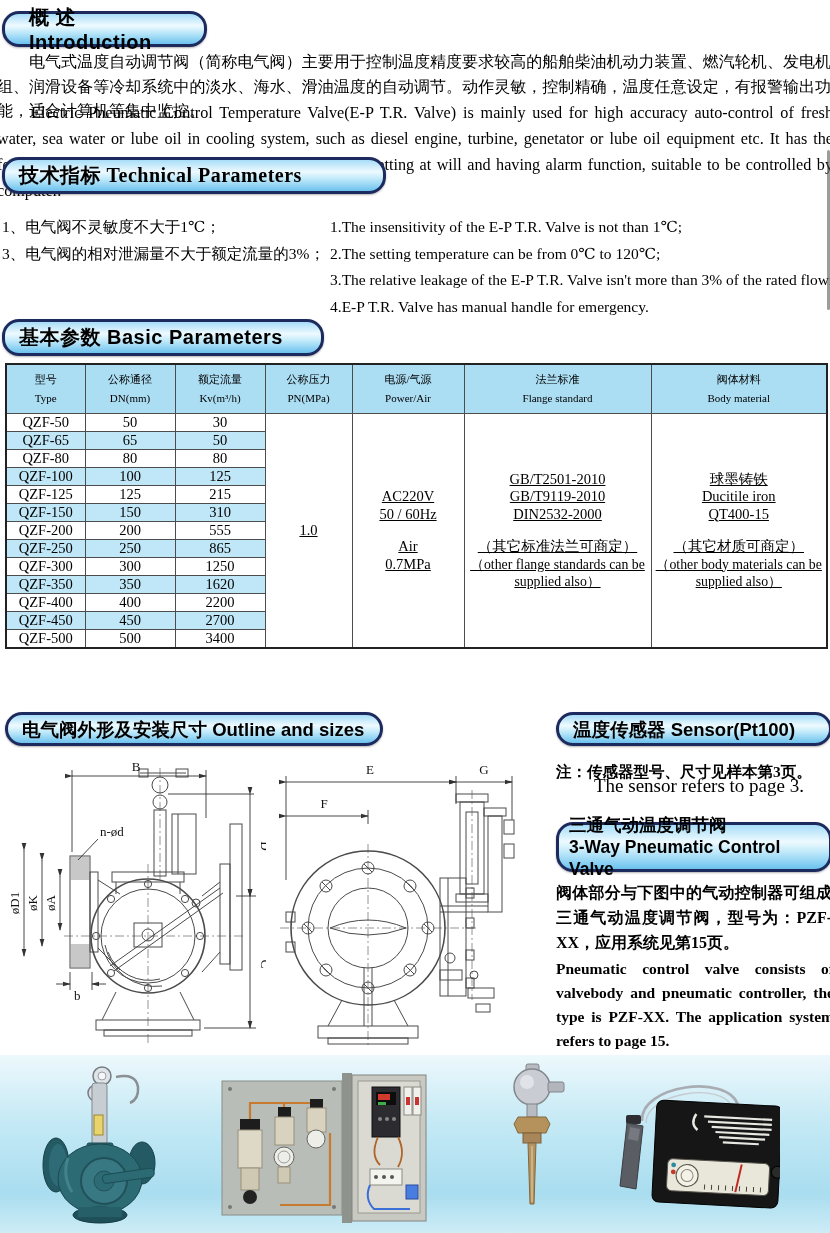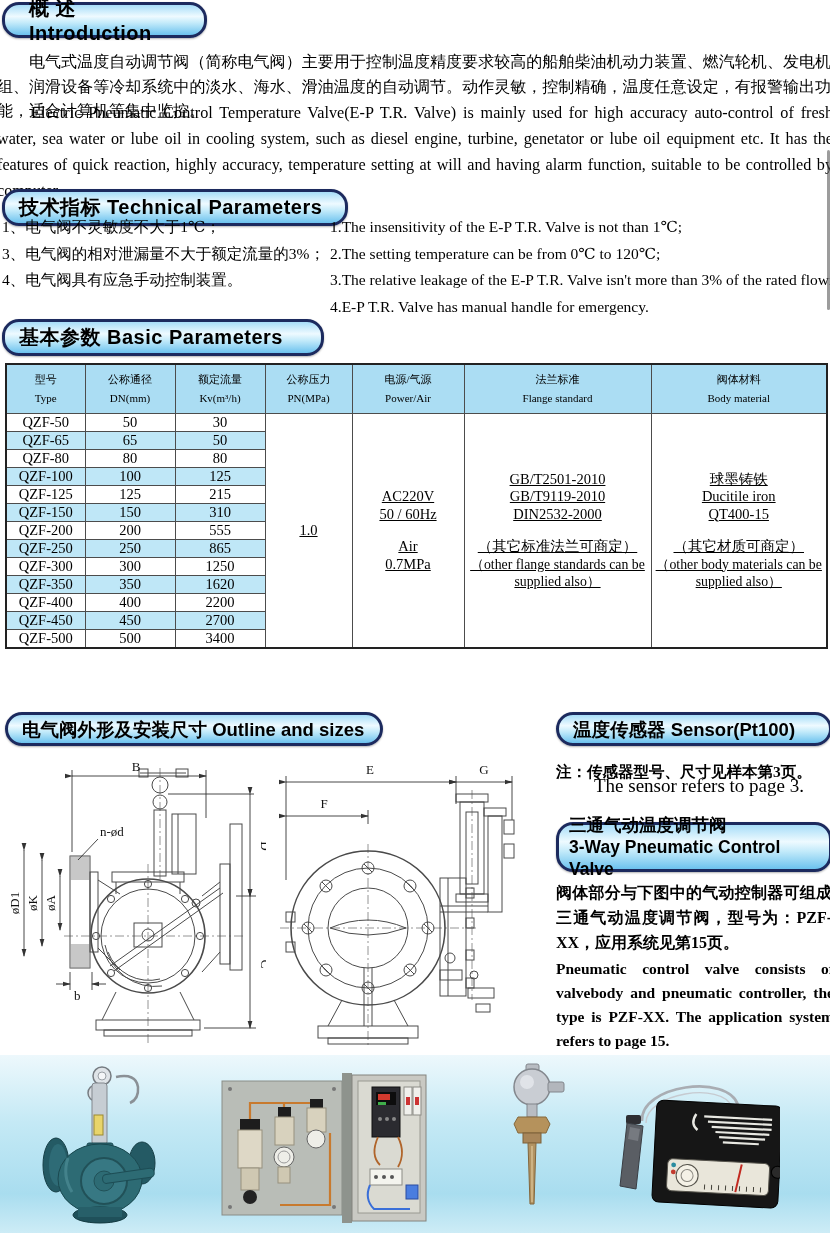--- a/index.html
+++ b/index.html
@@ -46,33 +46,32 @@
   .strip{position:absolute;left:0;top:1055px;width:830px;height:178px;
          background:linear-gradient(180deg,#edf8fc 0%,#c4e9f5 38%,#a9ddef 78%,#cdecf6 100%);}
   .ph{position:absolute;}
   .edge-mark{position:absolute;right:0;top:150px;width:3px;height:160px;background:#4a4a4a;opacity:.55;border-radius:2px;}
 </style>
 </head>
 <body>
 
 <div class="page">
 
-  <div class="pill pill-big" style="left:2px;top:2px;width:205px;height:36px;padding-left:24px;">
+  <div class="pill pill-big" style="left:2px;top:11px;width:205px;height:36px;padding-left:24px;">
     <span>概 述 Introduction</span>
   </div>
   <p class="para cnp" style="left:-3px;top:50px;width:834px;margin:0;">电气式温度自动调节阀（简称电气阀）主要用于控制温度精度要求较高的船舶柴油机动力装置、燃汽轮机、发电机组、润滑设备等冷却系统中的淡水、海水、滑油温度的自动调节。动作灵敏，控制精确，温度任意设定，有报警输出功能，适合计算机等集中监控。</p>
   <p class="para enp" style="left:-3px;top:100px;width:836px;margin:0;">Electric Pneumatic Control Temperature Valve(E-P T.R. Valve) is mainly used for high accuracy auto-control  of fresh water, sea water or lube oil in cooling system, such as diesel engine, turbine, genetator or lube oil equipment etc. It has the features of quick reaction, highly accuracy, temperature setting at will and having alarm function, suitable to be controlled by computer.</p>
 
-  <div class="pill pill-big" style="left:2px;top:189px;width:346px;height:37px;">
+  <div class="pill pill-big" style="left:2px;top:157px;width:384px;height:37px;font-family:Liberation Serif, serif;">
     <span>技术指标 Technical Parameters</span>
   </div>
   <div class="tlist" style="left:2px;top:214px;">
     <div>1、电气阀不灵敏度不大于1℃；</div>
     <div>3、电气阀的相对泄漏量不大于额定流量的3%；</div>
-    <div>4、电气阀具有应急手动控制装置。</div>
   </div>
   <div class="tlist" style="left:330px;top:214px;">
     <div>1.The insensitivity of the E-P T.R. Valve is not than 1℃;</div>
     <div>2.The setting temperature can be from 0℃ to 120℃;</div>
     <div>3.The relative leakage of the E-P T.R. Valve isn't more than 3% of the rated flowrate;</div>
     <div>4.E-P T.R. Valve has manual handle for emergency.</div>
   </div>
 
   <div class="pill pill-big" style="left:2px;top:319px;width:322px;height:37px;">
     <span>基本参数 Basic Parameters</span>

